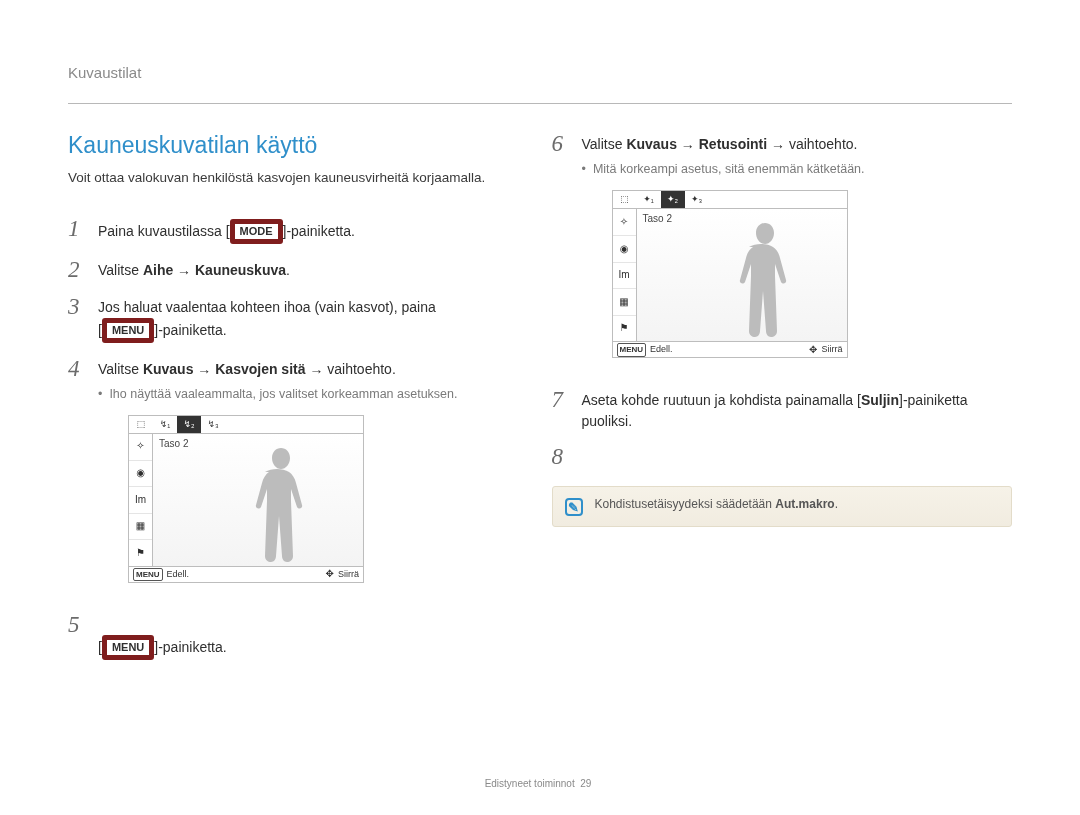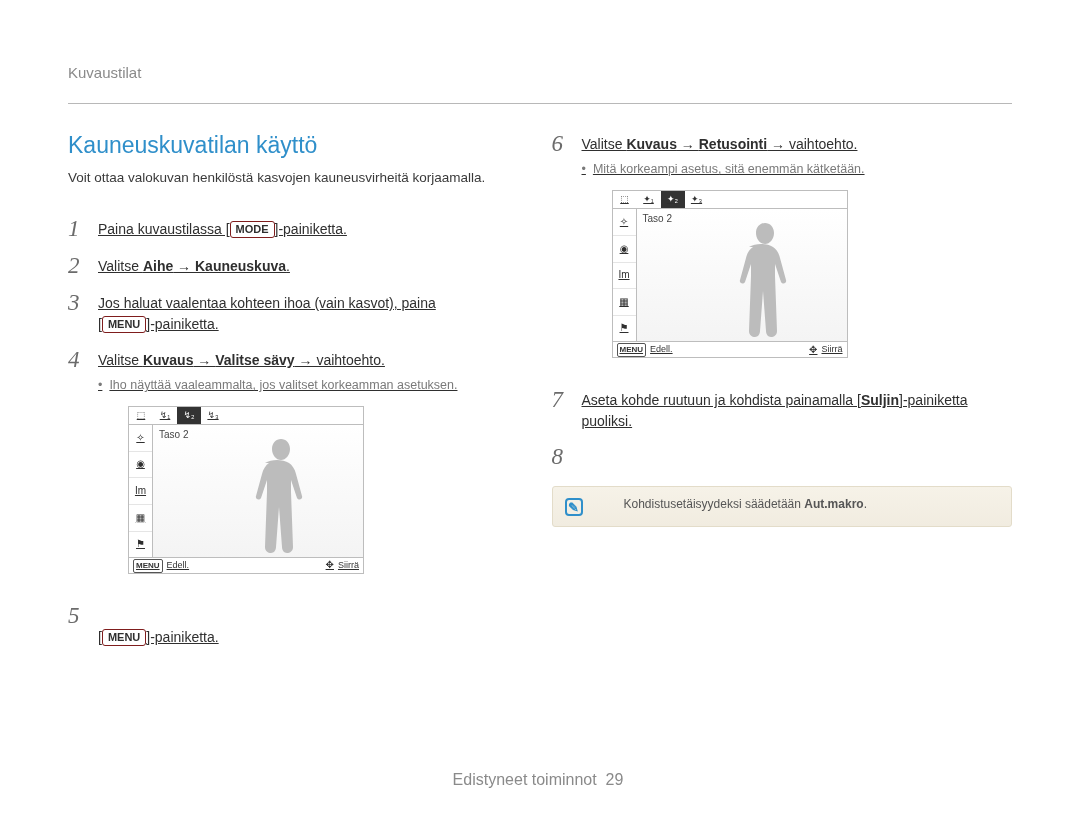--- a/index.html
+++ b/index.html
@@ -51,33 +51,32 @@
     font-size: 23px;
     color: #6b6b6b;
     line-height: 1;
     min-width: 18px;
   }
   .step-body {
     font-size: 14px;
     line-height: 1.45;
     color: #2f2f2f;
     padding-top: 2px;
-    text-decoration: underline;
   }
   .step-body .sub {
     display: flex;
     gap: 7px;
     font-size: 12.5px;
     color: #7a7a7a;
     margin-top: 6px;
   }
   .step-body .sub::before { content: "•"; }
   .btn-tag {
     display: inline-block;
-    border: 1px solid #7f1d1d;
+    border: 5px solid #7f1d1d;
     border-radius: 3px;
     padding: 0 5px;
     font-size: 11px;
     font-weight: bold;
     vertical-align: 1px;
     line-height: 15px;
   }
   b { font-weight: bold; }
 
   
@@ -167,27 +166,26 @@
     border-radius: 4px;
     color: #2f8fca;
     font-size: 13px;
     font-weight: bold;
     display: flex; align-items: center; justify-content: center;
     margin-top: 1px;
   }
   .note-text {
     font-size: 12px;
     color: #555;
-    margin-left: 29px;
   }
   .footer {
     position: absolute;
     bottom: 26px; left: 0; right: 4px;
     text-align: center;
-    font-size: 16px;
+    font-size: 10px;
     color: #8a8a8a;
   }
 </style>
 </head>
 <body>
 
 <div class="section-label">Kuvaustilat</div>
 <hr class="hr">
 
 <div class="columns">
@@ -216,21 +214,21 @@
         <div class="step-num">3</div>
         <div class="step-body">
           <span>Jos haluat vaalentaa kohteen ihoa (vain kasvot), paina</span><br>
           <span>[</span><span class="btn-tag">MENU</span><span>]-painiketta.</span>
         </div>
       </li>
 
       <li class="step">
         <div class="step-num">4</div>
         <div class="step-body">
-          <span>Valitse </span><b>Kuvaus</b><span> → </span><b>Valitse sävy</b><span> → vaihtoehto.</span>
+          <span>Valitse </span><b>Kuvaus</b><span> → </span><b>Kasvojen sitä</b><span> → vaihtoehto.</span>
           <div class="sub">
               <span>Iho näyttää vaaleammalta, jos valitset korkeamman asetuksen.</span>
             </div>
 
           
           <div class="device-screen">
             <div class="ds-top">
               <div class="seg">⬚</div>
               <div class="seg">↯₁</div>
               <div class="seg hi">↯₂</div>

